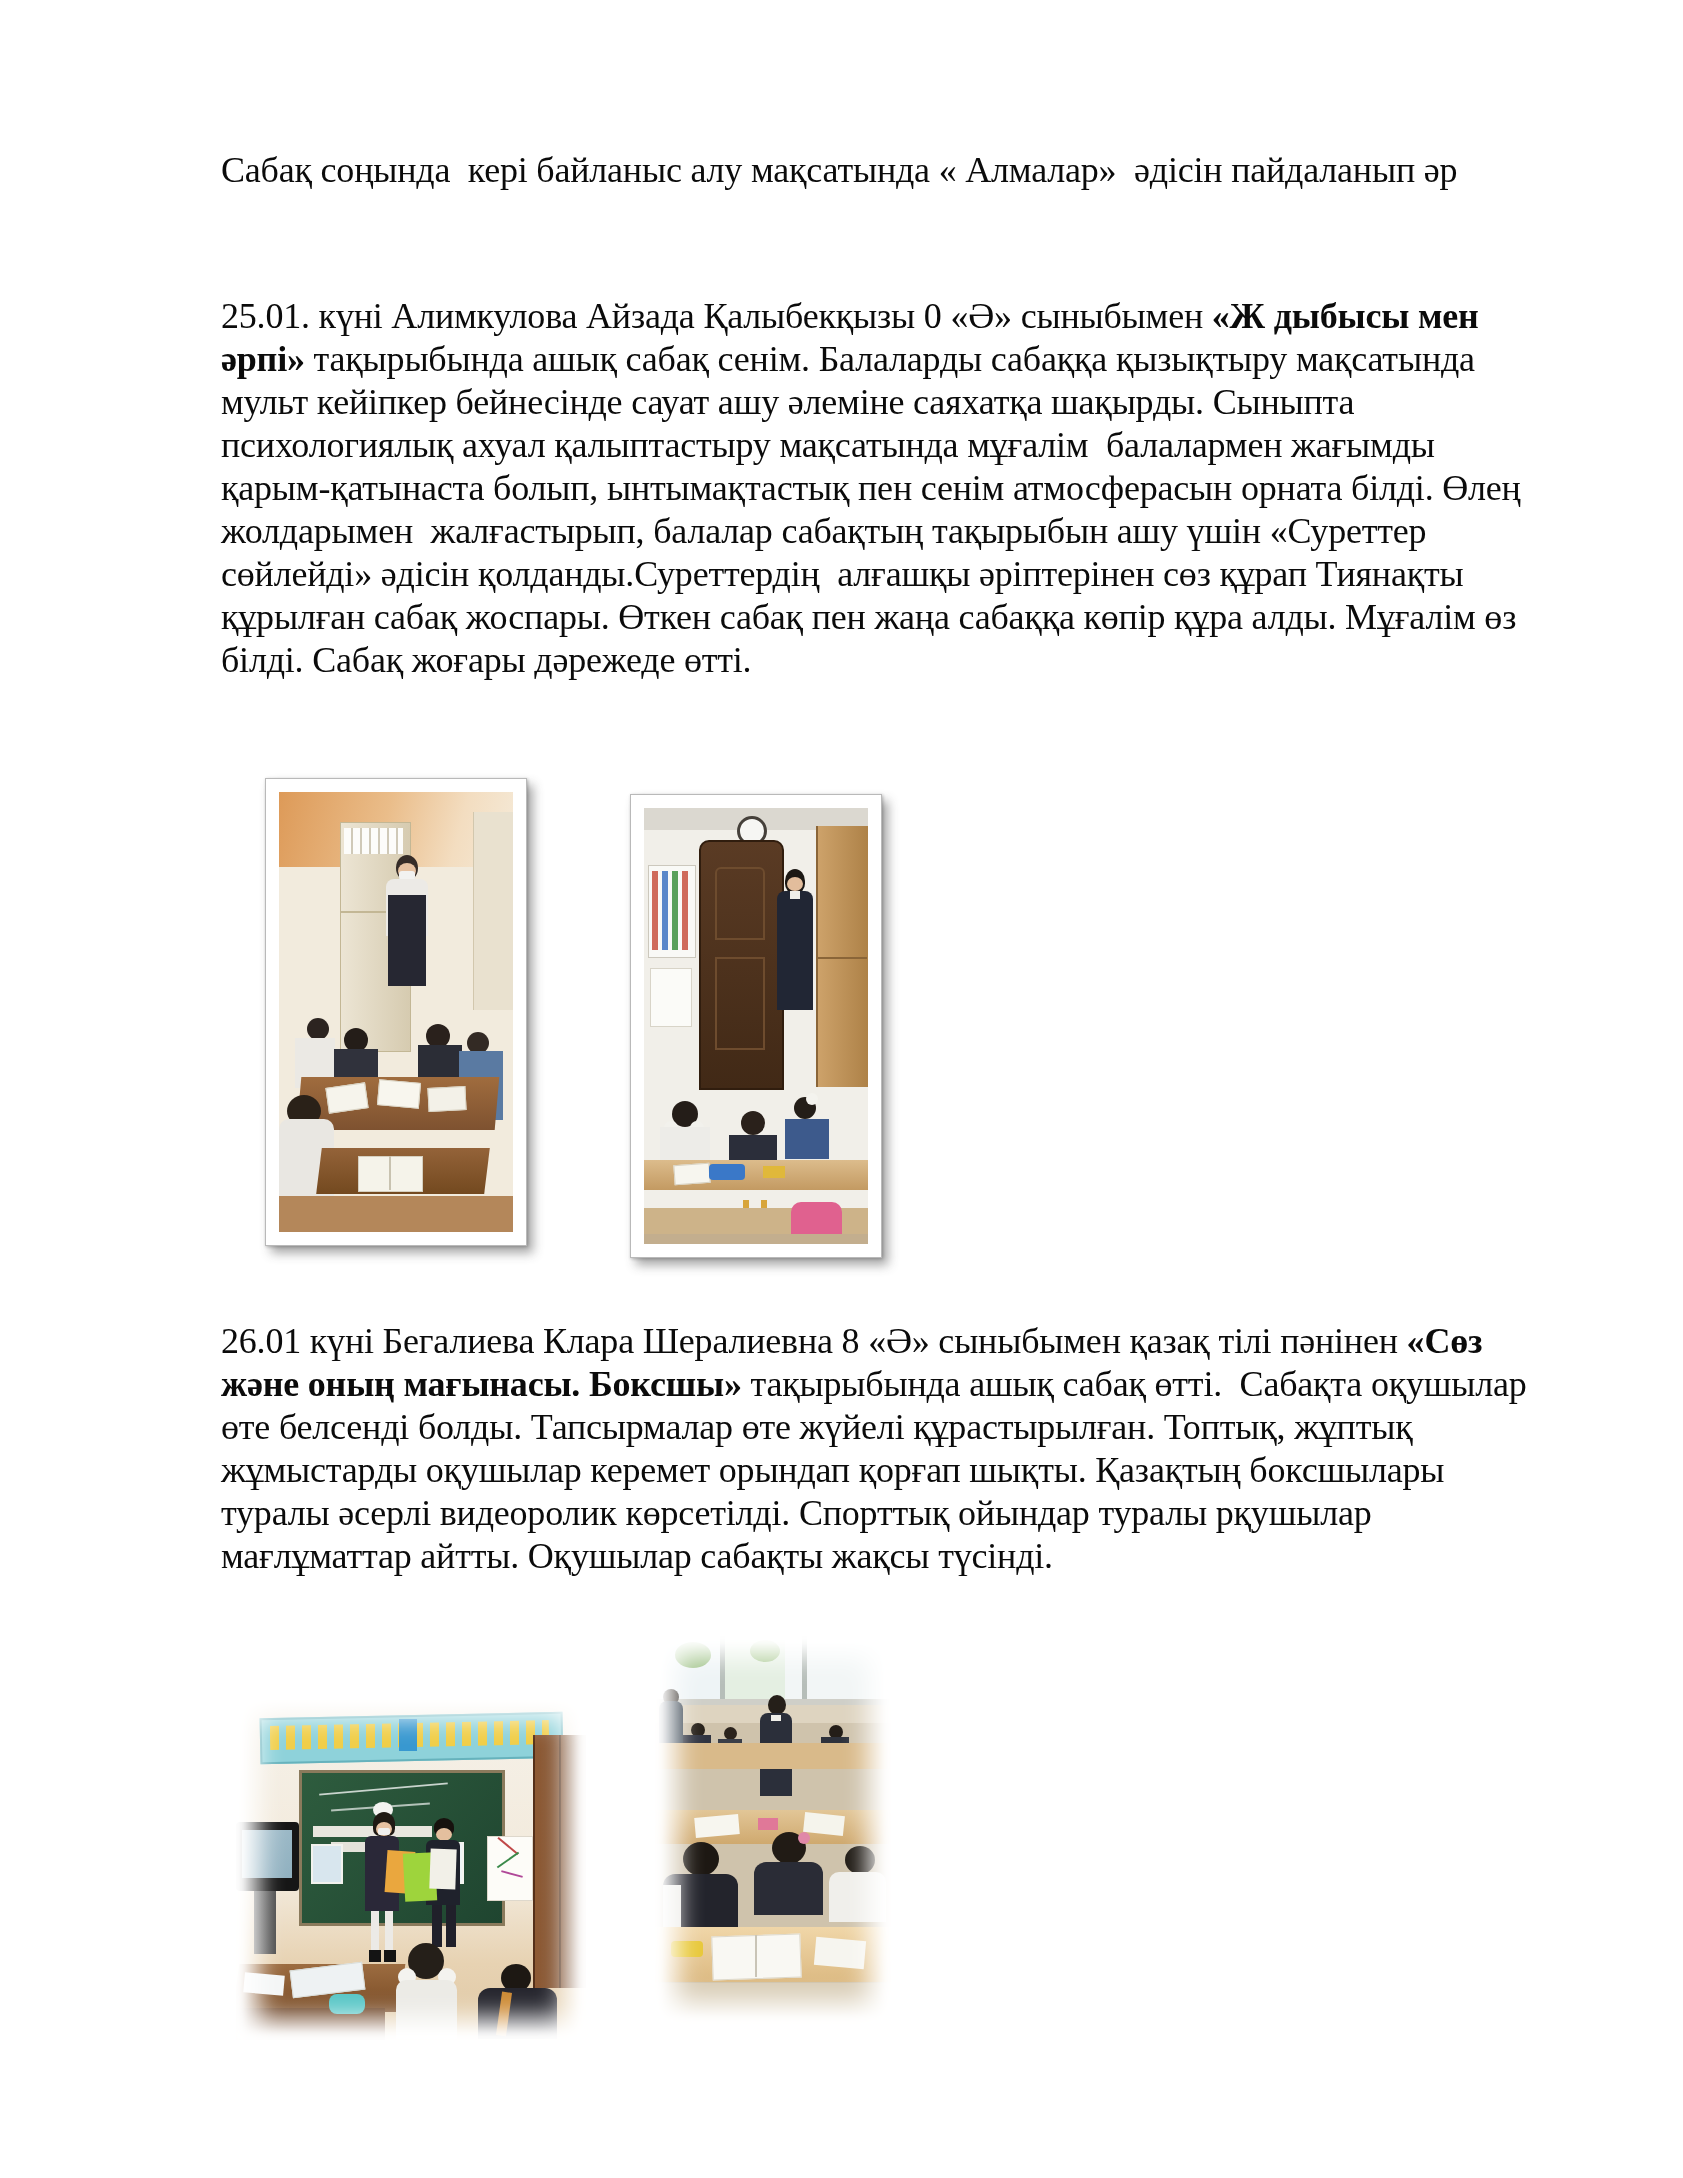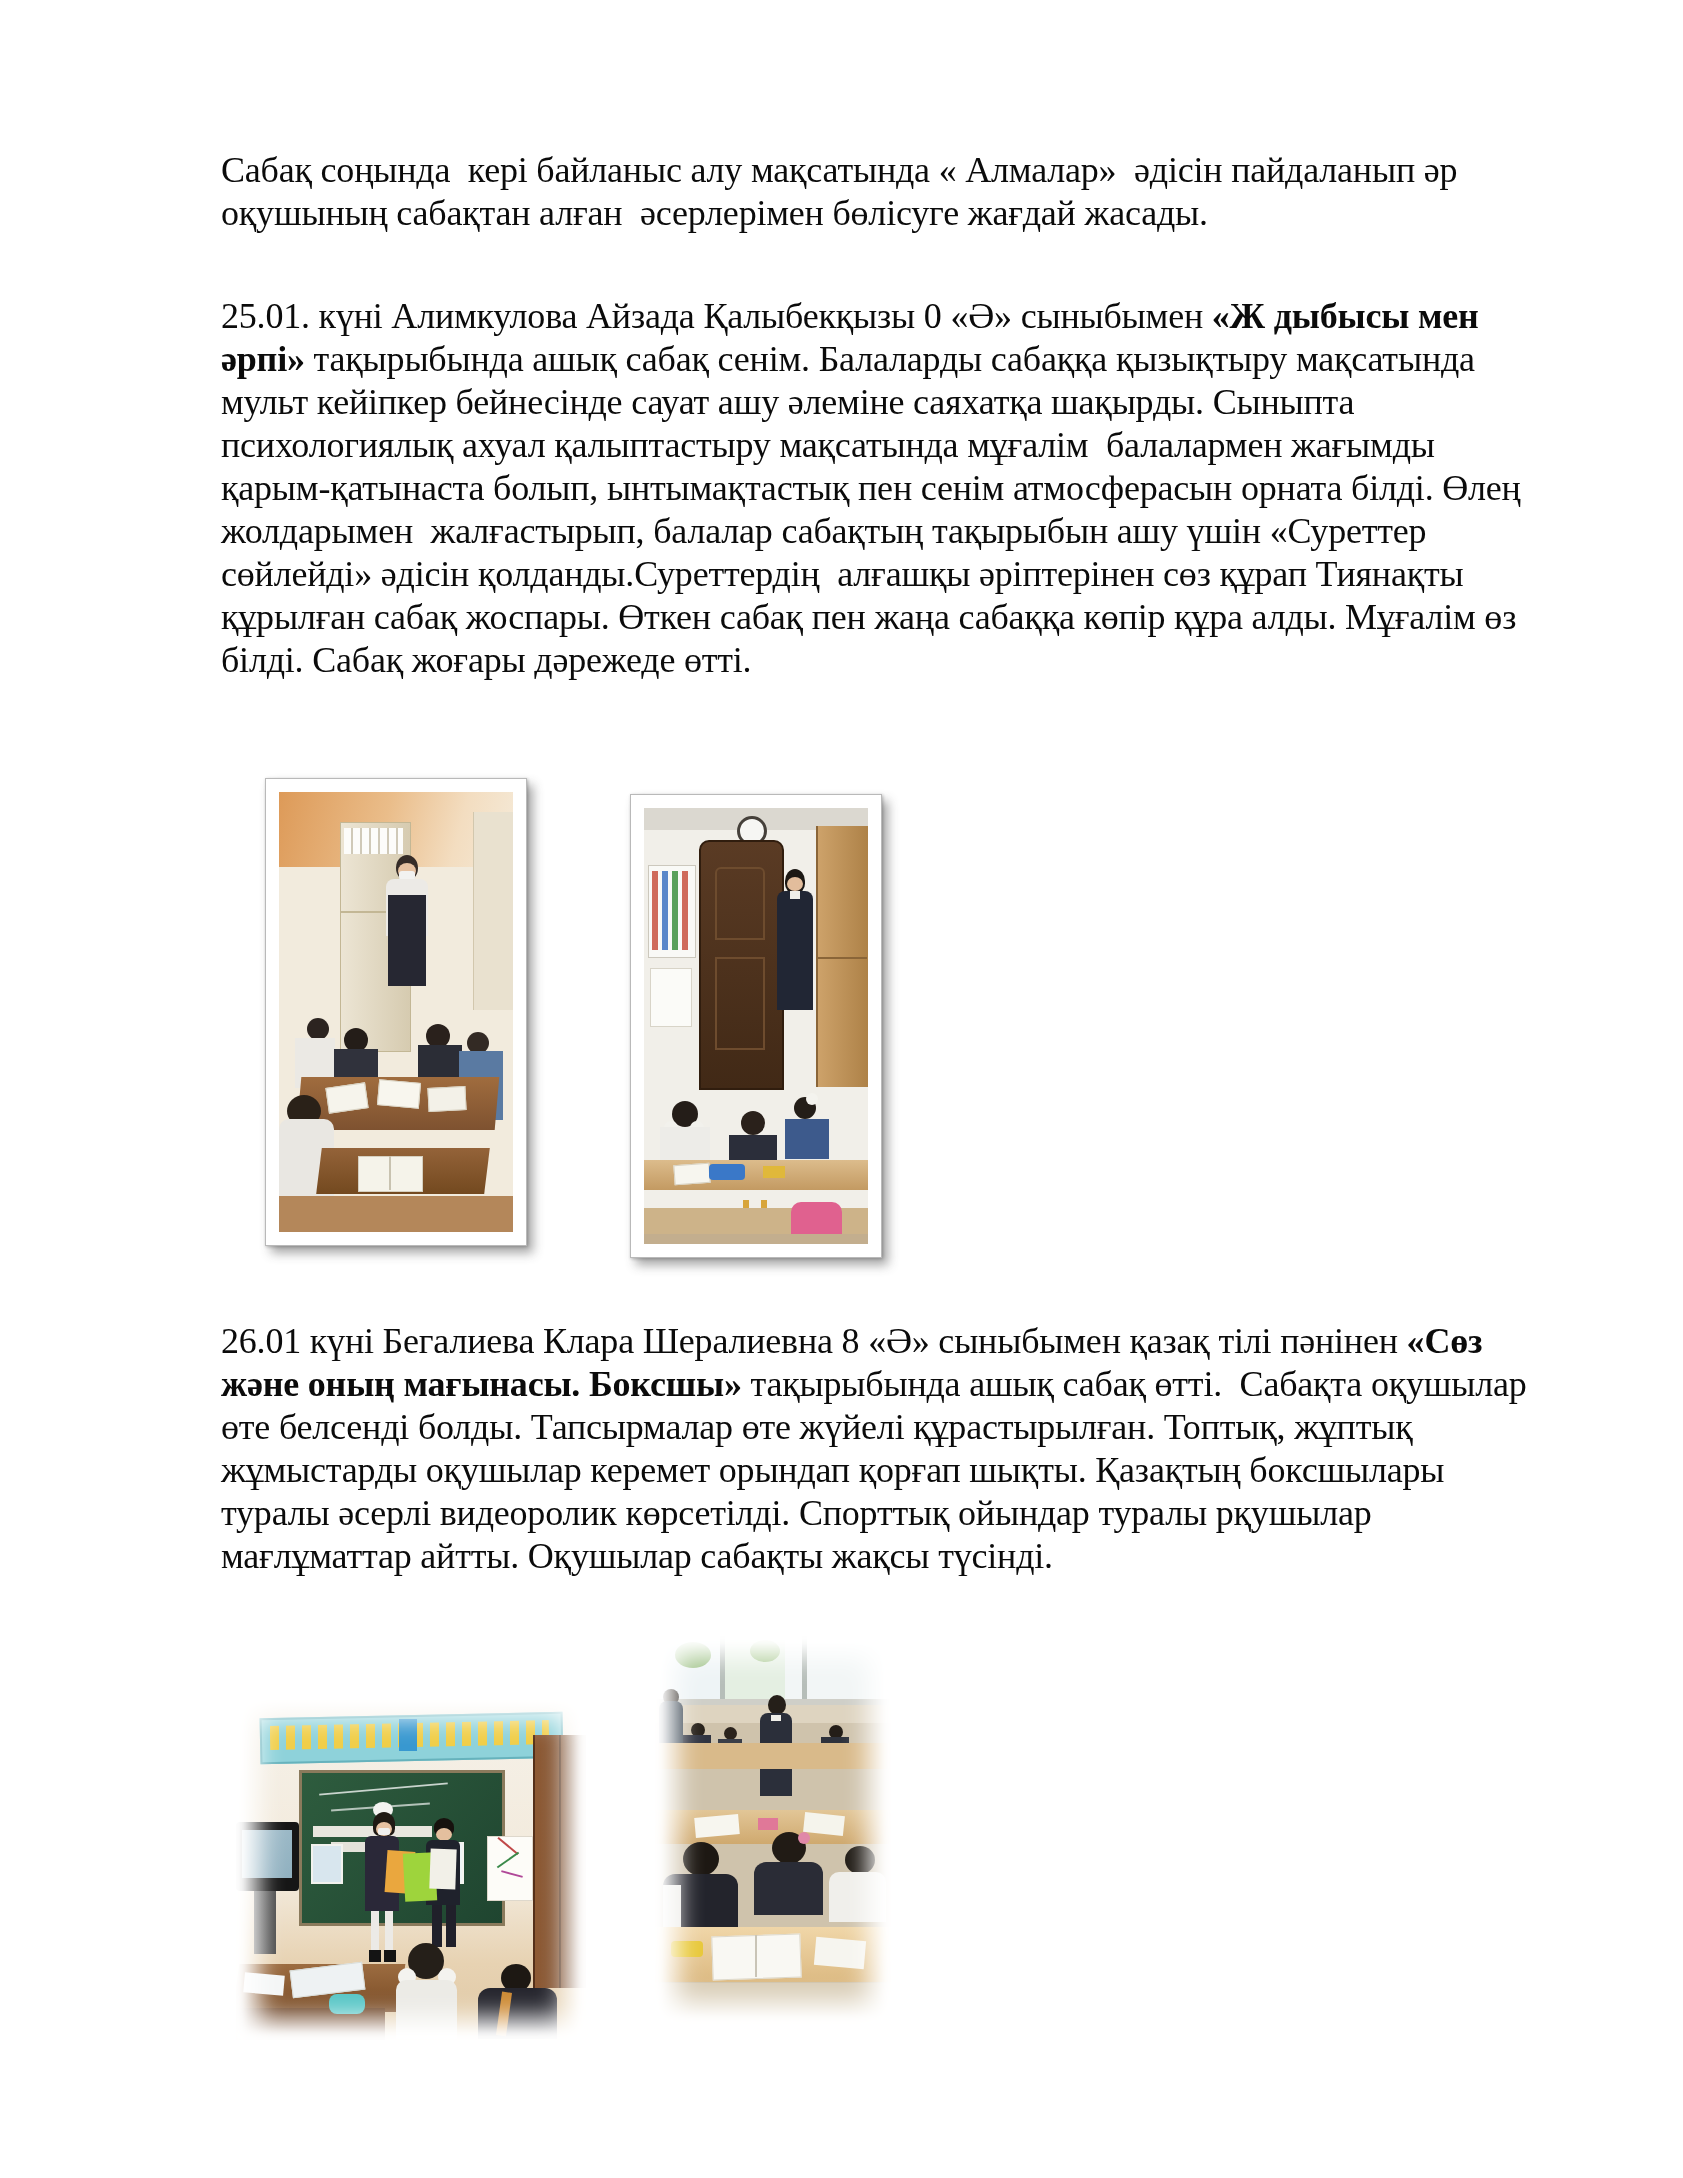--- a/index.html
+++ b/index.html
@@ -23,21 +23,20 @@
   .soft::after{content:"";position:absolute;inset:0;z-index:9;pointer-events:none;
     box-shadow:inset 0 0 26px 22px #ffffff, inset 0 0 8px 6px rgba(255,255,255,.8);}
 </style>
 </head>
 <body>
 
 <div class="page">
 
   <div class="para" style="top:149px;">
       <div class="line"><span>Сабақ соңында  кері байланыс алу мақсатында « Алмалар»  әдісін пайдаланып әр</span></div>
-      <div class="line"><span>оқушының сабақтан алған  әсерлерімен бөлісуге жағдай жасады.</span></div>
     </div>
 
   <div class="para" style="top:295px;">
       <div class="line"><span>25.01. күні Алимкулова Айзада Қалыбекқызы 0 «Ә» сыныбымен </span><span class="b">«Ж дыбысы мен</span></div>
       <div class="line"><span class="b">әрпі»</span><span> тақырыбында ашық сабақ сенім. Балаларды сабаққа қызықтыру мақсатында</span></div>
       <div class="line"><span>мульт кейіпкер бейнесінде сауат ашу әлеміне саяхатқа шақырды. Сыныпта</span></div>
       <div class="line"><span>психологиялық ахуал қалыптастыру мақсатында мұғалім  балалармен жағымды</span></div>
       <div class="line"><span>қарым-қатынаста болып, ынтымақтастық пен сенім атмосферасын орната білді. Өлең</span></div>
       <div class="line"><span>жолдарымен  жалғастырып, балалар сабақтың тақырыбын ашу үшін «Суреттер</span></div>
       <div class="line"><span>сөйлейді» әдісін қолданды.Суреттердің  алғашқы әріптерінен сөз құрап Тиянақты</span></div>

